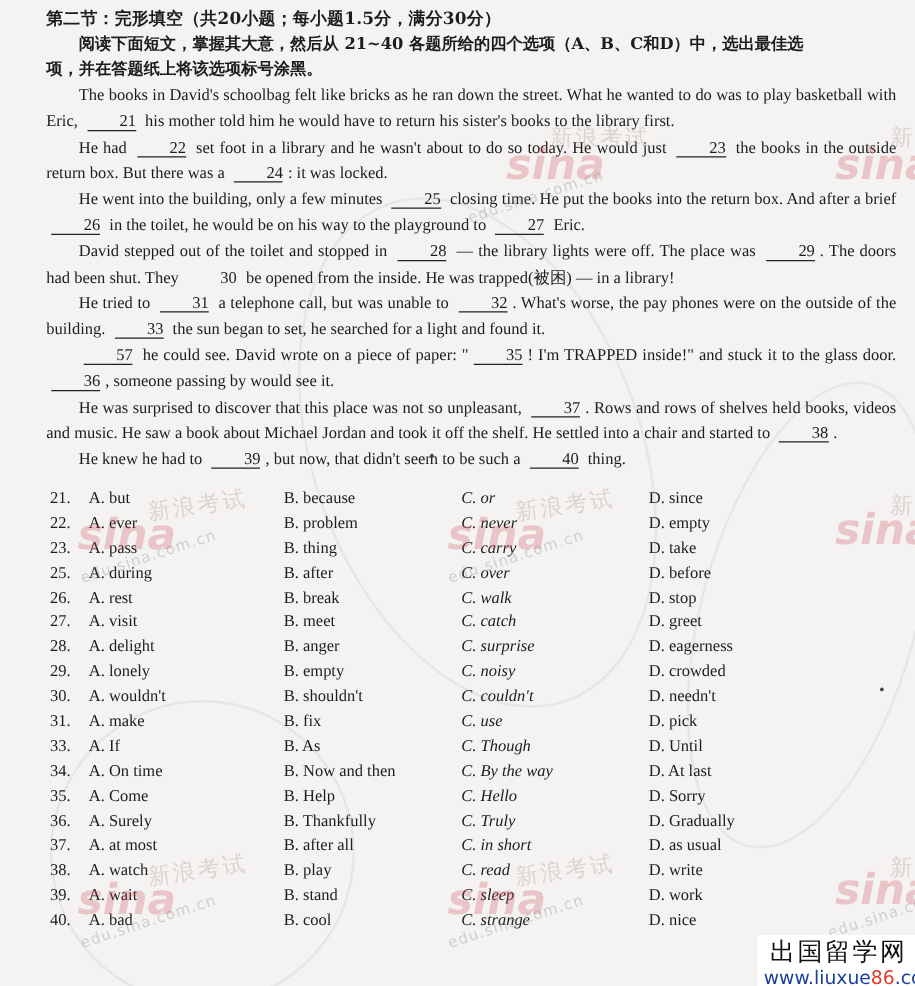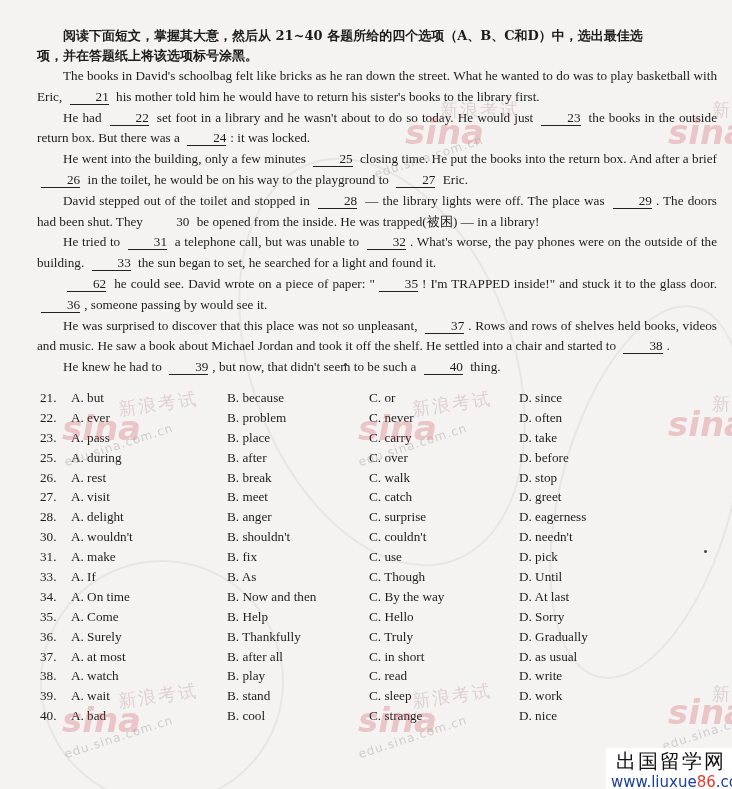--- a/index.html
+++ b/index.html
@@ -34,21 +34,21 @@
   .blank.nounder { border-bottom: none; }
   .options {
     position: absolute; left: 40px; top: 390px; width: 560px;
     font-size: 13.2px;
   }
   .opt-row { height: 19.9px; position: relative; white-space: nowrap; }
   .opt-row span { position: absolute; top: 0; }
   .q { left: 0; }
   .oa { left: 31px; }
   .ob { left: 187px; }
-  .oc { left: 329px; }
+  .oc { left: 329px; font-style: italic; }
   .od { left: 479px; }
   .watermark {
     position: absolute; color: rgba(220,120,120,0.35);
     font-family: "DejaVu Sans", sans-serif; pointer-events: none;
   }
   .wm-sina { font-weight: bold; font-style: italic; font-size: 34px; color: rgba(210,80,90,0.28); }
   .wm-cn { font-size: 18px; color: rgba(180,150,150,0.35); letter-spacing: 2px; }
   .wm-url { font-size: 12px; color: rgba(150,150,150,0.4); letter-spacing: 1px; }
   .wm-stamp {
     position: absolute; border: 2px solid rgba(170,170,170,0.18);
@@ -72,56 +72,57 @@
 </style>
 </head>
 <body>
 
 <div class="page">
 
   <div class="wm-stamp" style="left:250px;top:150px;width:260px;height:420px;transform:rotate(-20deg);"></div>
   <div class="wm-stamp" style="left:560px;top:300px;width:170px;height:380px;transform:rotate(15deg);"></div>
   <div class="wm-stamp" style="left:40px;top:560px;width:240px;height:240px;transform:rotate(-10deg);"></div>
 
+  <div class="section-title">第二节：完形填空（共20小题；每小题1.5分，满分30分）</div>
 
   <div class="instr">
     <div class="indent">阅读下面短文，掌握其大意，然后从 21~40 各题所给的四个选项（A、B、C和D）中，选出最佳选</div>
     <div>项，并在答题纸上将该选项标号涂黑。</div>
   </div>
 
   <div class="passage" id="passage">
       <p class="para first"><span>The books in David's schoolbag felt like bricks as he ran down the street. What he wanted to do was to play basketball with Eric, </span><span class="blank">21</span><span> his mother told him he would have to return his sister's books to the library first.</span></p>
       <p class="para first"><span>He had </span><span class="blank">22</span><span> set foot in a library and he wasn't about to do so today. He would just </span><span class="blank">23</span><span> the books in the outside return box. But there was a </span><span class="blank">24</span><span>: it was locked.</span></p>
       <p class="para first"><span>He went into the building, only a few minutes </span><span class="blank">25</span><span> closing time. He put the books into the return box. And after a brief </span><span class="blank">26</span><span> in the toilet, he would be on his way to the playground to </span><span class="blank">27</span><span> Eric.</span></p>
       <p class="para first"><span>David stepped out of the toilet and stopped in </span><span class="blank">28</span><span> — the library lights were off. The place was </span><span class="blank">29</span><span>. The doors had been shut. They </span><span class="blank nounder">30</span><span> be opened from the inside. He was trapped(被困) — in a library!</span></p>
       <p class="para first"><span>He tried to </span><span class="blank">31</span><span> a telephone call, but was unable to </span><span class="blank">32</span><span>. What's worse, the pay phones were on the outside of the building. </span><span class="blank">33</span><span> the sun began to set, he searched for a light and found it.</span></p>
-      <p class="para first"><span class="blank">62</span><span> he could see. David wrote on a piece of paper: "</span><span class="blank">35</span><span>! I'm TRAPPED inside!" and stuck it to the glass door. </span><span class="blank">36</span><span>, someone passing by would see it.</span></p>
+      <p class="para first"><span class="blank">57</span><span> he could see. David wrote on a piece of paper: "</span><span class="blank">35</span><span>! I'm TRAPPED inside!" and stuck it to the glass door. </span><span class="blank">36</span><span>, someone passing by would see it.</span></p>
       <p class="para first"><span>He was surprised to discover that this place was not so unpleasant, </span><span class="blank">37</span><span>. Rows and rows of shelves held books, videos and music. He saw a book about Michael Jordan and took it off the shelf. He settled into a chair and started to </span><span class="blank">38</span><span>.</span></p>
       <p class="para first"><span>He knew he had to </span><span class="blank">39</span><span>, but now, that didn't seem to be such a </span><span class="blank">40</span><span> thing.</span></p>
     </div>
 
   <div class="options" id="options">
       <div class="opt-row">
         <span class="q">21.</span>
         <span class="oa">A. but</span>
         <span class="ob">B. because</span>
         <span class="oc">C. or</span>
         <span class="od">D. since</span>
       </div>
       <div class="opt-row">
         <span class="q">22.</span>
         <span class="oa">A. ever</span>
         <span class="ob">B. problem</span>
         <span class="oc">C. never</span>
-        <span class="od">D. often</span>
+        <span class="od">D. empty</span>
       </div>
       <div class="opt-row">
         <span class="q">23.</span>
         <span class="oa">A. pass</span>
-        <span class="ob">B. place</span>
+        <span class="ob">B. thing</span>
         <span class="oc">C. carry</span>
         <span class="od">D. take</span>
       </div>
       <div class="opt-row">
         <span class="q">25.</span>
         <span class="oa">A. during</span>
         <span class="ob">B. after</span>
         <span class="oc">C. over</span>
         <span class="od">D. before</span>
       </div>
@@ -138,20 +139,27 @@
         <span class="ob">B. meet</span>
         <span class="oc">C. catch</span>
         <span class="od">D. greet</span>
       </div>
       <div class="opt-row">
         <span class="q">28.</span>
         <span class="oa">A. delight</span>
         <span class="ob">B. anger</span>
         <span class="oc">C. surprise</span>
         <span class="od">D. eagerness</span>
+      </div>
+      <div class="opt-row">
+        <span class="q">29.</span>
+        <span class="oa">A. lonely</span>
+        <span class="ob">B. empty</span>
+        <span class="oc">C. noisy</span>
+        <span class="od">D. crowded</span>
       </div>
       <div class="opt-row">
         <span class="q">30.</span>
         <span class="oa">A. wouldn't</span>
         <span class="ob">B. shouldn't</span>
         <span class="oc">C. couldn't</span>
         <span class="od">D. needn't</span>
       </div>
       <div class="opt-row">
         <span class="q">31.</span>

